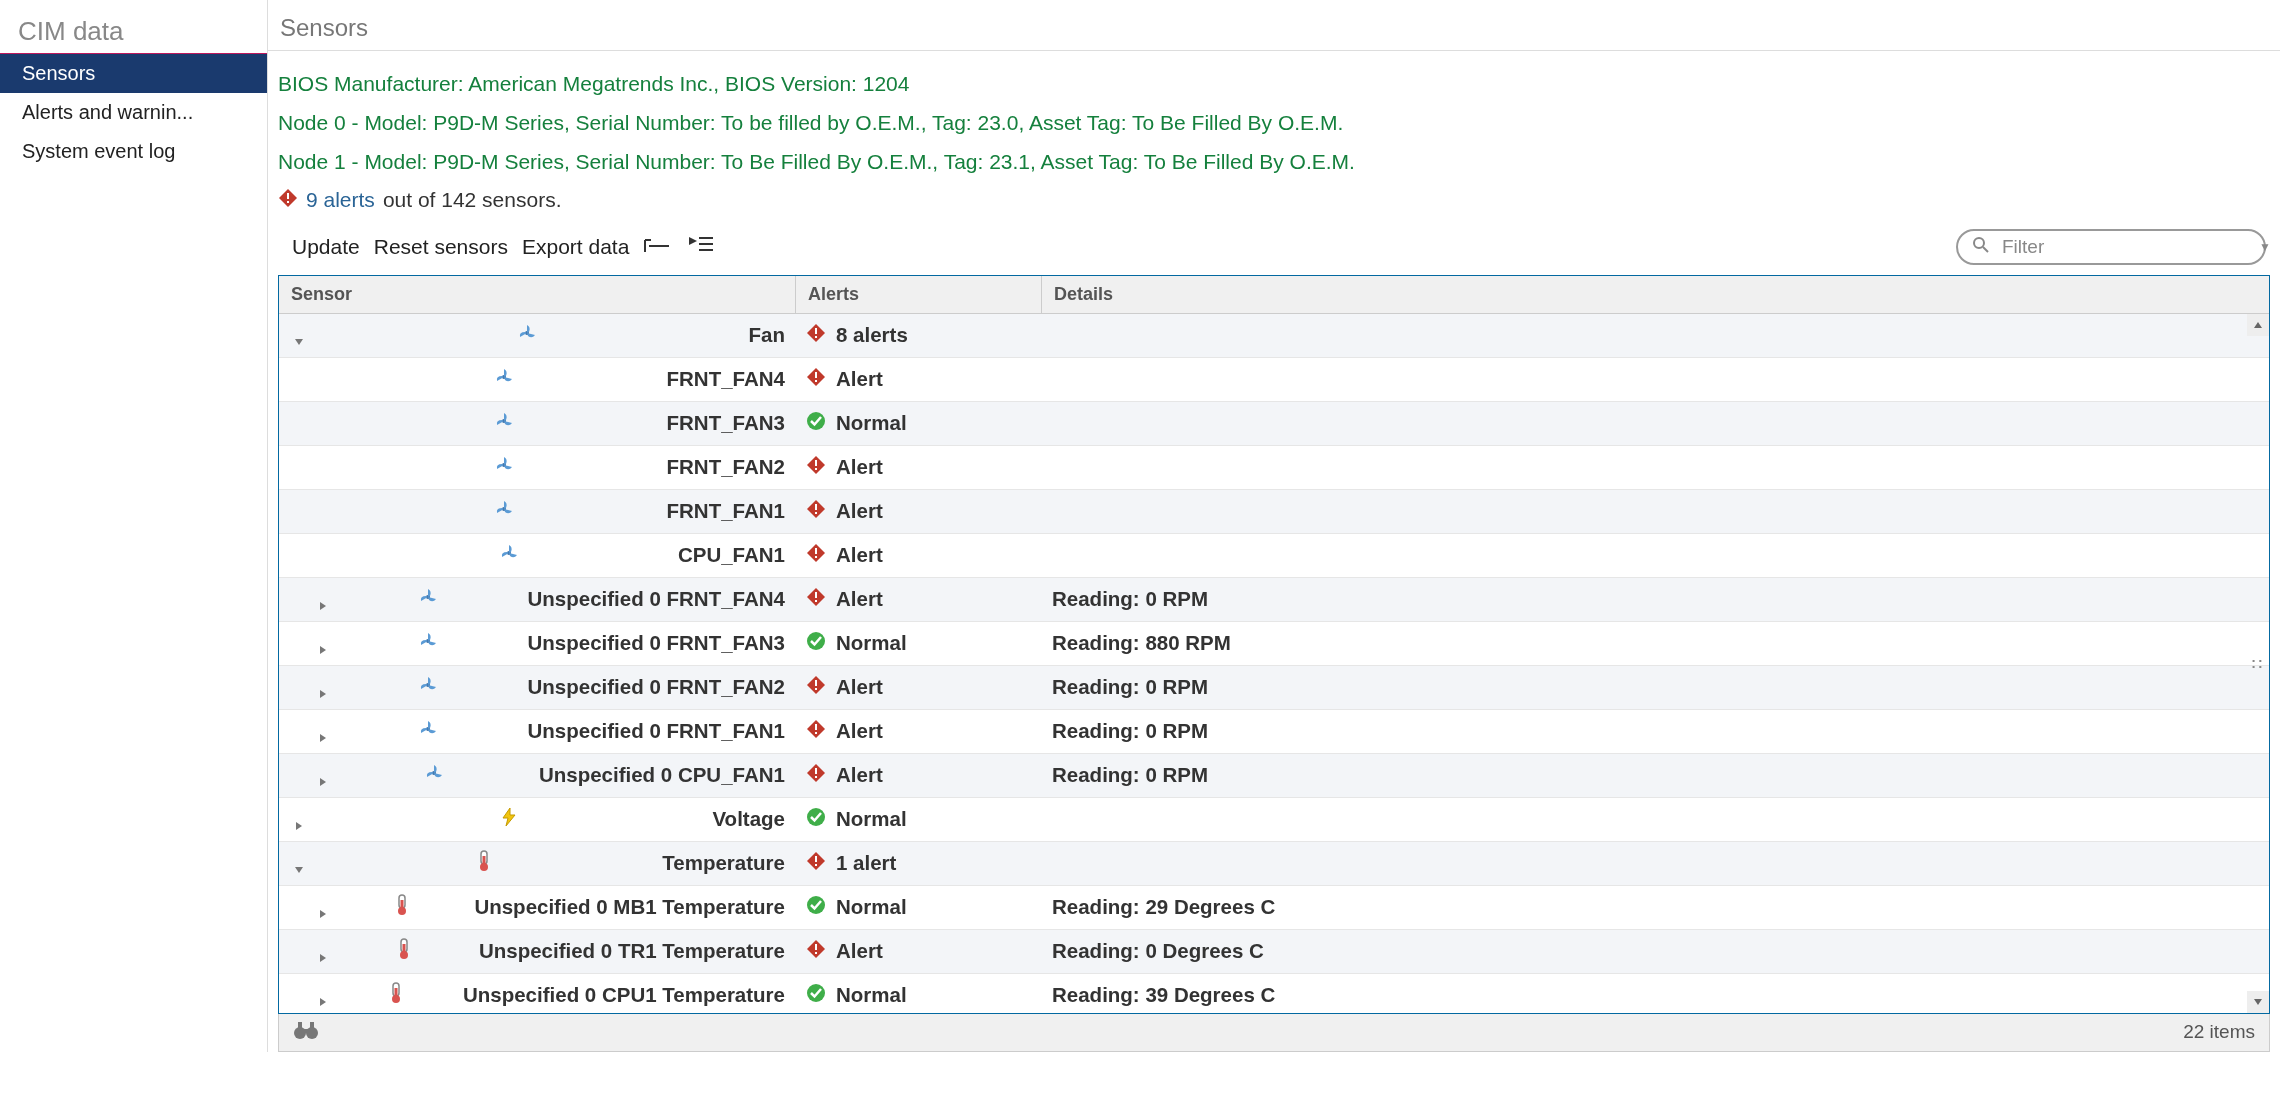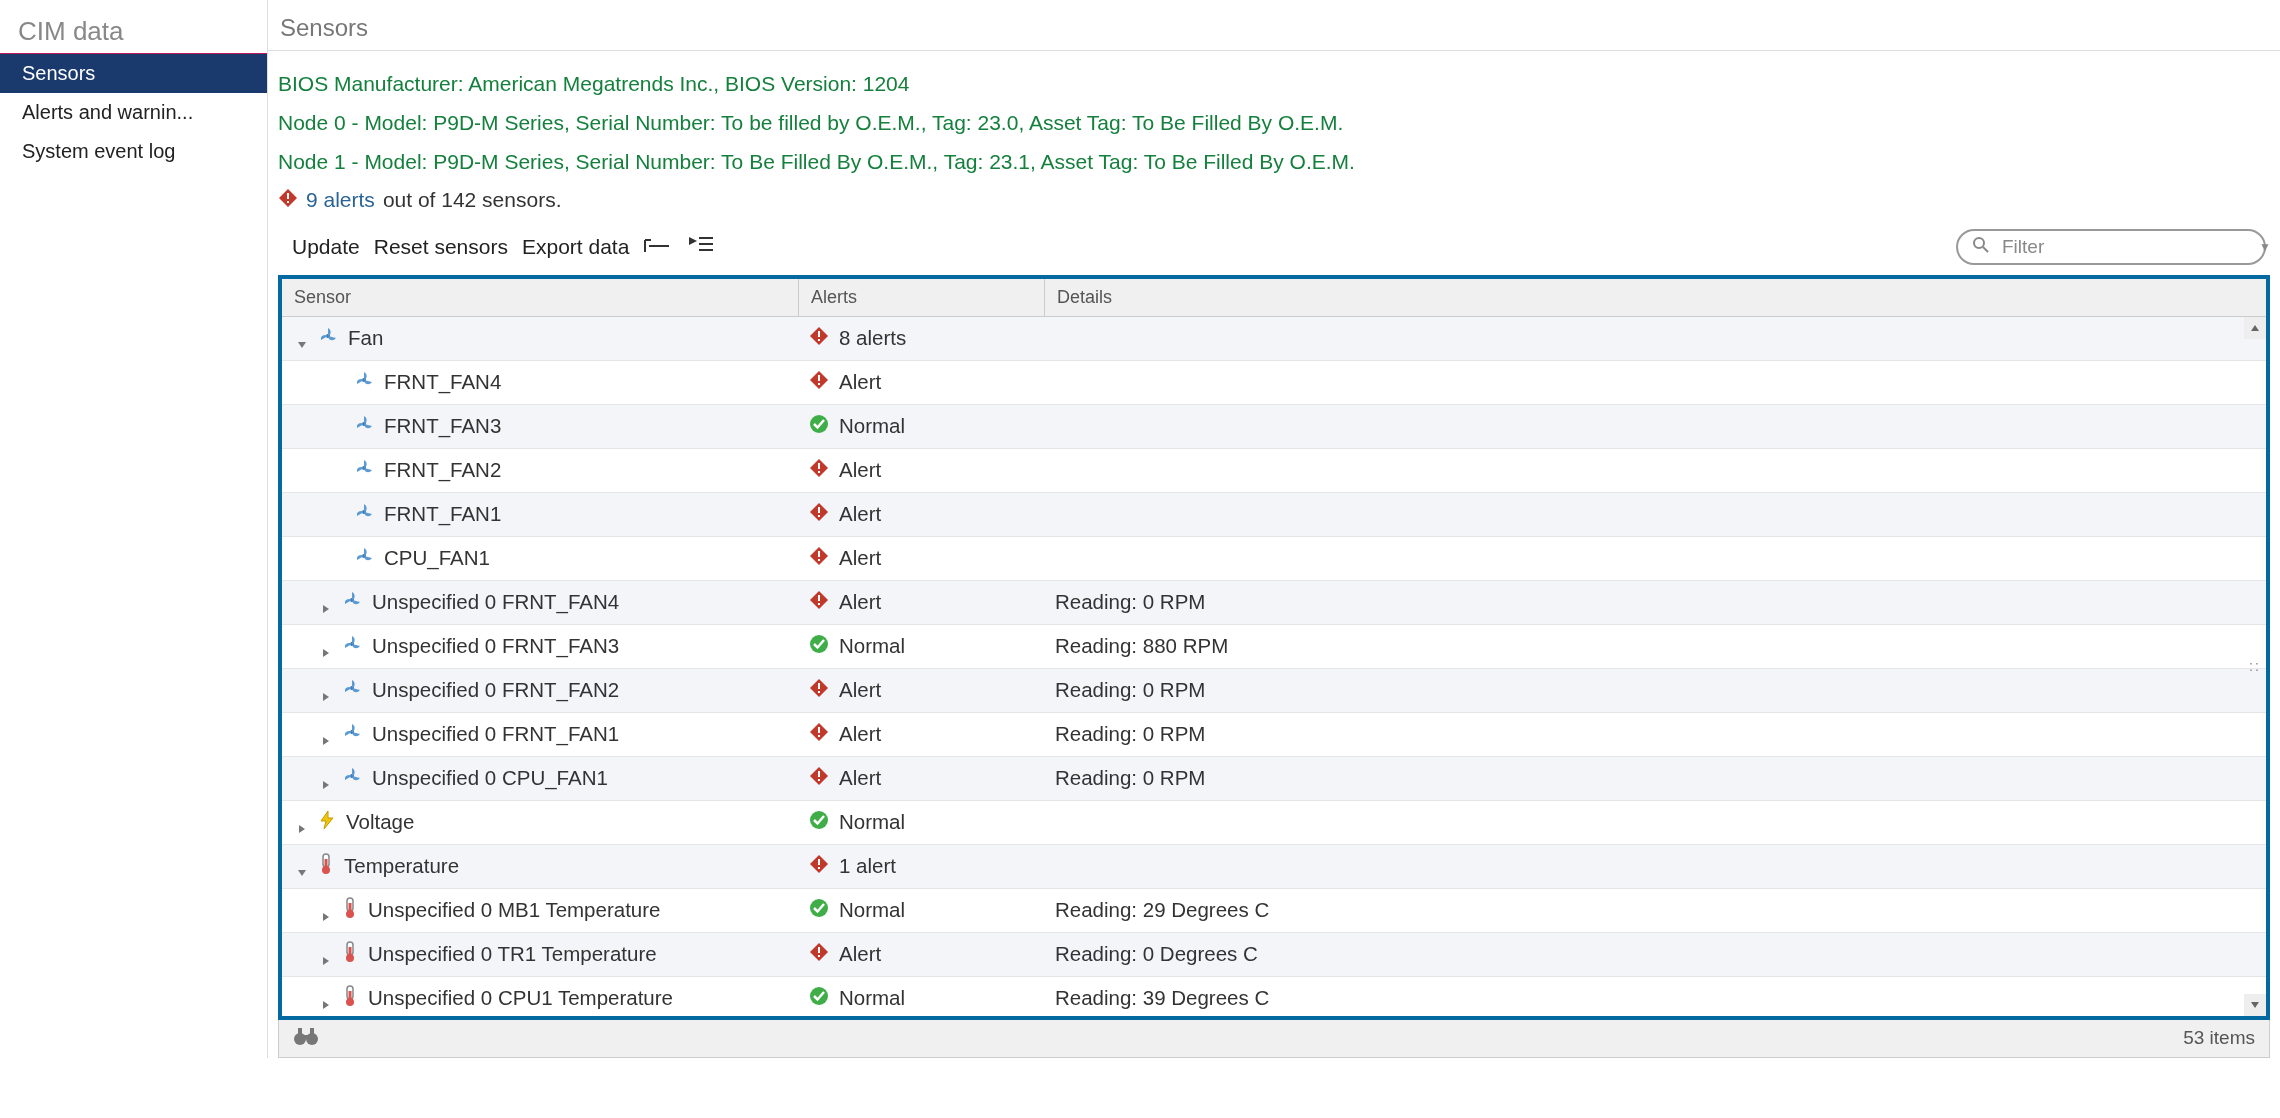--- a/index.html
+++ b/index.html
@@ -90,22 +90,23 @@
     border: none;
     outline: none;
     font-size: 19px;
     color: #555;
     background: transparent;
   }
   .filter-input::placeholder { color:#888; }
   
   .table-wrap {
     margin: 0 10px 0 10px;
-    border: 4px solid #0369a1;
+    border: 1px solid #0369a1;
     position: relative;
+    font-weight: bold;
   }
   .thead {
     display: flex;
     background: #f0f0f0;
     border-bottom: 1px solid #ccc;
     font-size: 18px;
     color: #555;
   }
   .th { padding: 8px 12px; }
   .col-sensor { width: 517px; border-right:1px solid #ccc; }
@@ -114,21 +115,21 @@
   .tbody { height: 699px; overflow-y: hidden; position:relative; }
   .row {
     display: flex;
     align-items: center;
     height: 44px;
     border-bottom: 1px solid #e6e6e6;
     font-size: 20.5px;
   }
   .row.odd { background: #f3f5f8; }
   .cell { padding: 0 10px; display:flex; align-items:center; gap:10px; height:100%; }
-  .cell.sensor { width: 517px; border-right:1px solid transparent; }
+  .cell.sensor { width: 517px; border-right:1px solid transparent;justify-content:space-between; }
   .cell.status { width: 246px; }
   .cell.details { flex:1; }
   .expander {
     width: 12px; height: 12px; display:inline-block;
   }
   .indent-0 { padding-left: 14px; }
   .indent-1 { padding-left: 50px; }
   .indent-1b { padding-left: 38px; }
   .scroll-up, .scroll-dn {
     position:absolute; right:0; width:22px; height:22px; background:#eee; display:flex; align-items:center; justify-content:center;
@@ -593,16 +594,16 @@
       <span>
         <svg width="26" height="20" viewBox="0 0 26 20">
             <circle cx="7" cy="13" r="6" fill="#777"></circle>
             <circle cx="19" cy="13" r="6" fill="#777"></circle>
             <rect x="9" y="9" width="8" height="4" fill="#777"></rect>
             <rect x="5" y="2" width="4" height="6" fill="#777"></rect>
             <rect x="17" y="2" width="4" height="6" fill="#777"></rect>
           </svg>
       </span>
       <span class="spacer"></span>
-      <span>53 items</span>
+      <span>22 items</span>
     </div>
   </div>
 </div>
 
 </body></html>

